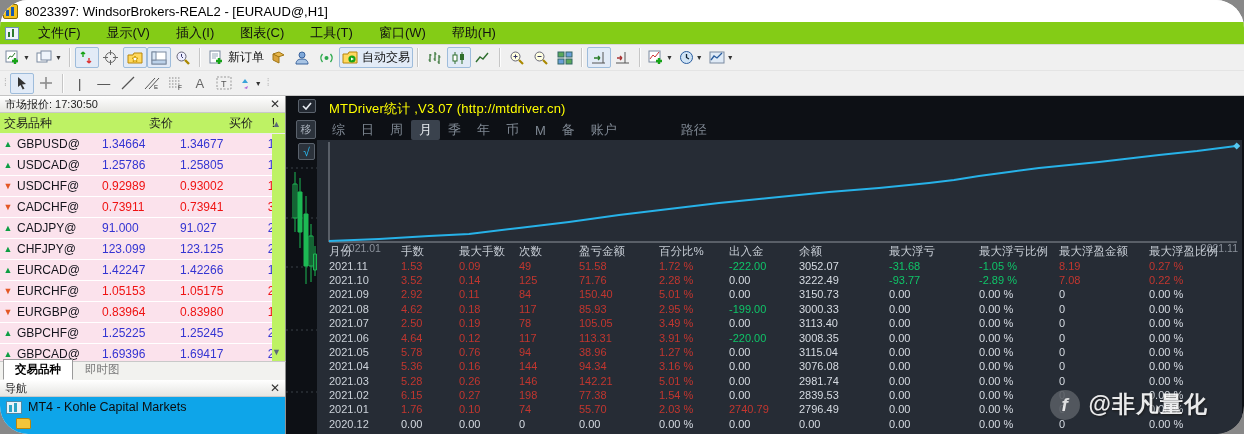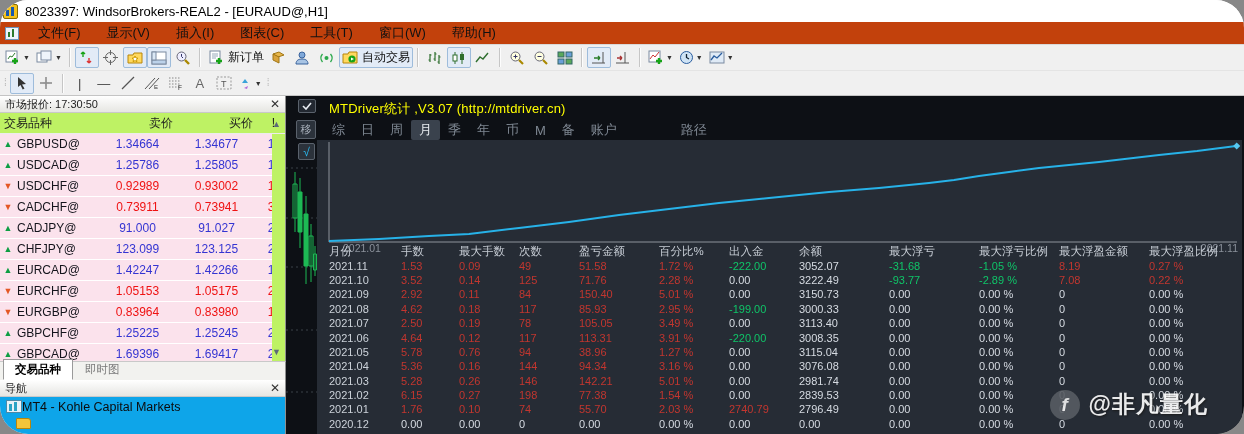--- a/index.html
+++ b/index.html
@@ -9,21 +9,21 @@
     background:#fff; font-family:"Liberation Sans",sans-serif;border-radius:28px;
     -webkit-font-smoothing:antialiased;
   }
   
   .titlebar { position:absolute; left:0; top:0; width:100%; height:22px; background:#fff; display:flex; align-items:center; }
   .app-icon { width:15px; height:15px; margin:0 7px 0 3px; background:#f4c21d; border:1px solid #8a6d00; border-radius:2px; position:relative; }
   .app-icon:before { content:""; position:absolute; left:2px; bottom:2px; width:3px; height:6px; background:#1558b0; }
   .app-icon:after  { content:""; position:absolute; left:7px; bottom:2px; width:3px; height:9px; background:#1558b0; }
   .title-text { font-size:13px; color:#000; }
   
-  .menubar { position:absolute; left:0; top:22px; width:100%; height:23px; background:#c2410c; border-bottom:1px solid #d9d9d9; display:flex; align-items:center; }
+  .menubar { position:absolute; left:0; top:22px; width:100%; height:23px; background:#84cc16; border-bottom:1px solid #d9d9d9; display:flex; align-items:center; }
   .child-icon { width:14px; height:13px; margin:0 6px 0 5px; background:#eef4fb; border:1px solid #6f93b8; position:relative; }
   .child-icon:before { content:""; position:absolute; left:2px; bottom:2px; width:2px; height:5px; background:#2c7a2c; }
   .child-icon:after { content:""; position:absolute; left:6px; bottom:2px; width:2px; height:8px; background:#2c7a2c; }
   .menu-item { font-size:13px; color:#111; padding:3px 13px; cursor:default; }
   
   .toolbar1 { position:absolute; left:0; top:45px; width:100%; height:25px; background:#f0f0f0; display:flex; align-items:center; padding-left:2px; }
   .toolbar2 { position:absolute; left:0; top:70px; width:100%; height:26px; background:#f0f0f0; border-top:1px solid #e4e4e4; border-bottom:1px solid #c4c4c4; display:flex; align-items:center; padding-left:2px; }
   .tbtn { height:21px; min-width:24px; padding:0 2px; display:flex; align-items:center; justify-content:center; border:1px solid transparent; border-radius:2px; font-size:12px; color:#444; }
   .tbtn.pressed { background:#e2ebf7; border-color:#9ebcdb; }
   .tbtn .lbl { margin-left:4px; font-size:12px; color:#111; white-space:nowrap; }
@@ -38,32 +38,32 @@
   .panel-title { height:17px; background:linear-gradient(#ffffff,#e6e6e2); border-bottom:1px solid #c9c9c9; display:flex; align-items:center; padding:0 5px; font-size:11px; color:#1c1c1c; }
   .panel-close { margin-left:auto; font-size:12px; color:#333; line-height:10px; }
   .mw-header { height:21px; display:grid; grid-template-columns:102px 78px 80px 22px; align-items:center; font-size:12px; color:#1c1c1c; border-bottom:1px solid #ececec; }
   .mw-header .h1c { padding-left:4px; }
   .mw-header .hr { text-align:right; padding-right:7px; }
   .mw-rows { position:absolute; left:0; top:38px; width:272px; bottom:0; overflow:hidden; }
   .mw-row { height:21px; display:grid; grid-template-columns:102px 78px 80px 26px; align-items:center; background:#fbe2ec; border-bottom:1px solid #fff; font-size:12px; }
   .sym { display:flex; align-items:center; gap:4px; padding-left:3px; color:#14141c; }
   .arr { font-size:9px; width:10px; text-align:center; }
   .row-up .arr { color:#0d9e43; } .row-down .arr { color:#e45724; }
-  .bid,.ask { text-align:center; padding-right:7px; }
+  .bid,.ask { text-align:left; padding-right:7px; }
   .spr { text-align:right; padding-right:5px; }
   .row-up .bid,.row-up .ask,.row-up .spr { color:#3434d2; }
   .row-down .bid,.row-down .ask,.row-down .spr { color:#ef1212; }
   .scroll-up { position:absolute; right:4px; top:23px; font-size:9px; color:#5c6a78; }
   .scroll-down { position:absolute; right:4px; bottom:4px; font-size:9px; color:#5c6a78; }
   
   .mw-tabs { position:absolute; left:0; top:361px; width:286px; height:19px; background:#f2f2ef; border-right:1px solid #8f8f8f; border-top:1px solid #c9c9c9; display:flex; align-items:flex-end; padding-left:3px; font-size:11.5px; }
   .mw-tab { padding:2px 11px 2px; color:#7a7a7a; border:1px solid transparent; }
   .mw-tab.active { background:#fff; border-color:#9a9a9a; border-bottom-color:#fff; color:#000; font-weight:bold; }
   .nav-panel { position:absolute; left:0; top:380px; width:286px; height:60px; background:#0ea5e9; border-right:1px solid #8f8f8f; }
-  .nav-row { display:flex; align-items:flex-start; padding:3px 0 0 6px; font-size:12.5px; color:#0c0c0c; }
+  .nav-row { display:flex; align-items:center; gap:6px; padding:3px 0 0 6px; font-size:12.5px; color:#0c0c0c; }
   .nav-ico { width:16px; height:13px; background:#e8f2f8; border:1px solid #4c8aa8; position:relative; }
   .nav-ico:before { content:""; position:absolute; left:2px; top:3px; width:3px; height:7px; background:#2aa3c4; }
   .nav-ico:after { content:""; position:absolute; left:7px; top:1px; width:3px; height:9px; background:#2aa3c4; }
   .nav-sub { display:flex; align-items:center; gap:5px; margin:4px 0 0 16px; font-size:12px; color:#333; }
   .folder { width:15px; height:11px; background:#f3c53b; border:1px solid #b8860b; border-radius:1px 3px 1px 1px; position:relative; }
   
   .chart-frame { position:absolute; left:286px; top:96px; width:958px; height:338px; background:#0d1015; overflow:hidden; }
   .strip-btn { position:absolute; display:flex; align-items:center; justify-content:center; border:1px solid #5a626c; background:#2b323b; color:#aab2bc; border-radius:2px; }
   .stats-title { position:absolute; left:43px; top:4px; font-size:13px; color:#ffff00; letter-spacing:.2px; }
   .stats-tabs { position:absolute; left:38px; top:25px; display:flex; align-items:center; font-size:13px; color:#7e8792; height:18px; }

